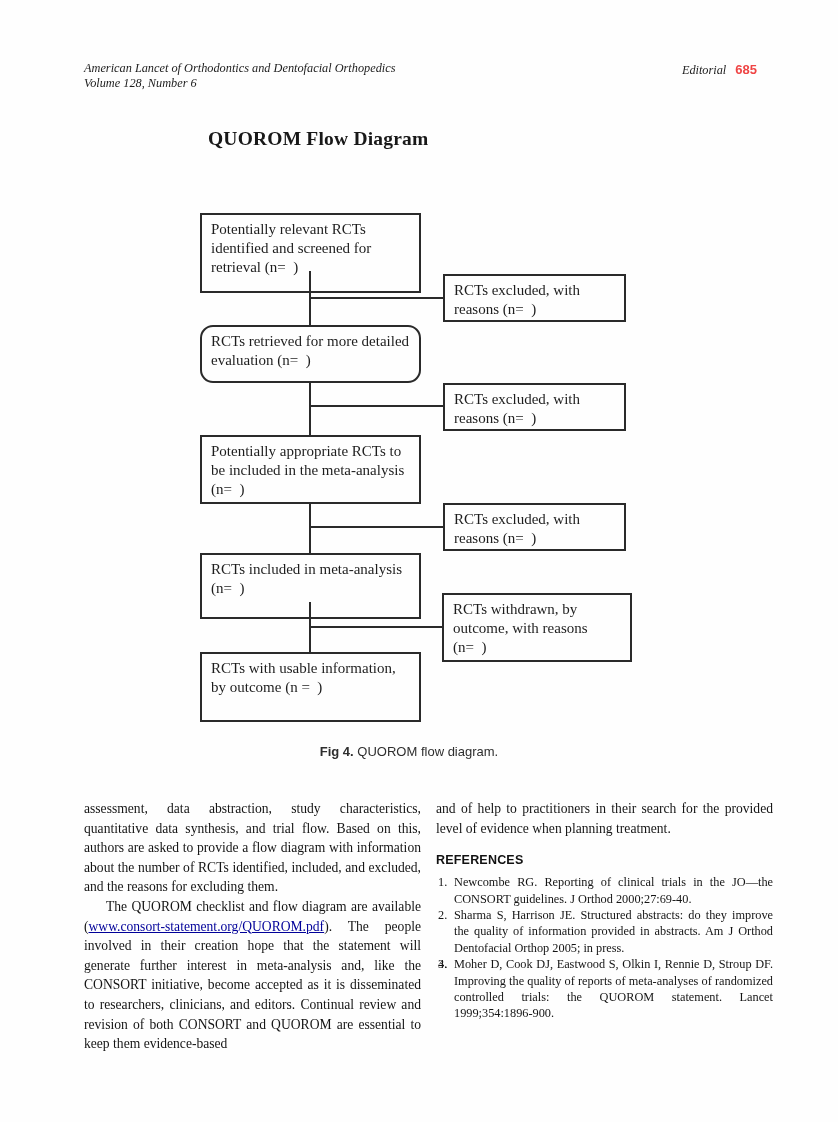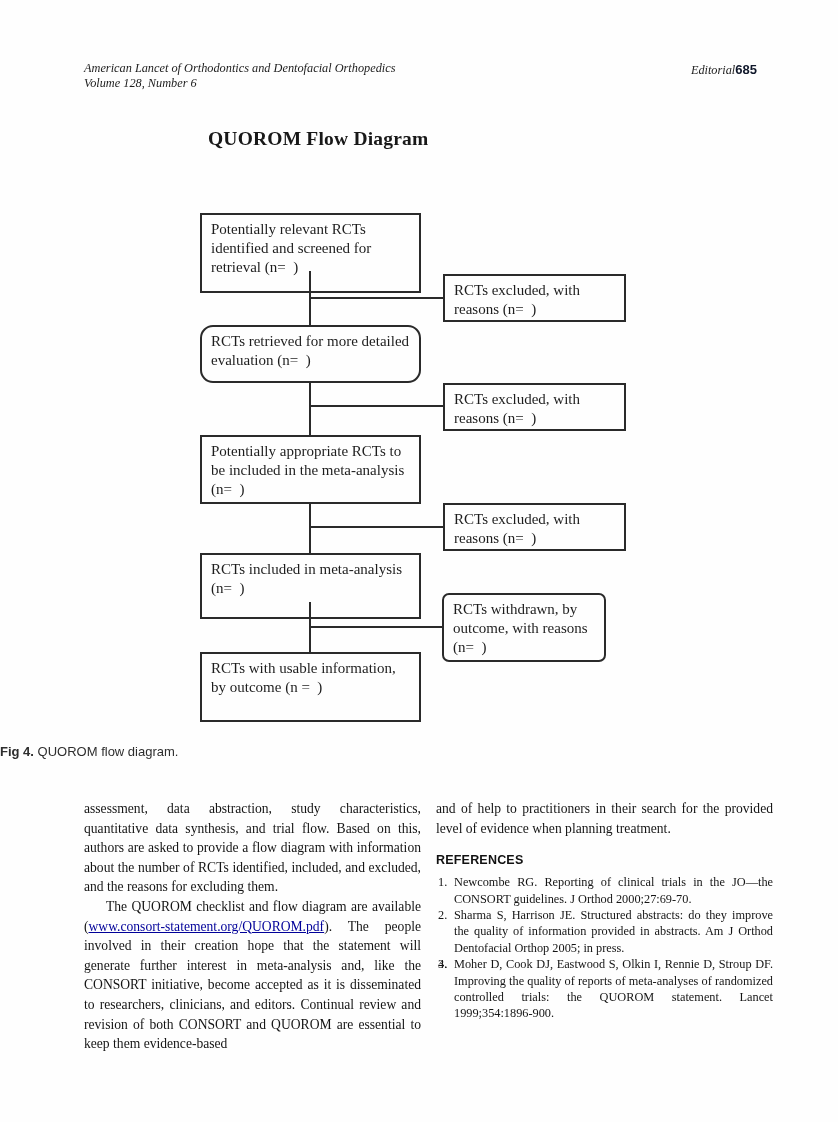--- a/index.html
+++ b/index.html
@@ -11,52 +11,52 @@
   .rh-left {
     position:absolute; left:84px; top:61px;
     font:italic 12.3px/15px "Liberation Serif", serif; color:#1c1c1c;
   }
   .rh-right {
     position:absolute; top:62px; right:81px; text-align:right;
     font:italic 12.3px "Liberation Serif", serif; color:#1c1c1c;
   }
   .rh-page-num {
     font:bold 13px "Liberation Sans", sans-serif; font-style:normal;
-    color:#0f172a;
+    margin-left:9px; color:#ef4444;
   }
   
   .fig-title {
     position:absolute; left:208px; top:128px; margin:0;
     font:bold 19.5px "Liberation Serif", serif; color:#181818; letter-spacing:0.2px;
   }
   .fbox {
     position:absolute; box-sizing:border-box; background:#fefefe;
     border:2px solid #2a2a2a; padding:5px 8px 0 9px;
     font:15px/19px "Liberation Serif", serif; color:#1d1d1d;
   }
   .lb1 { left:200px; top:213px; width:221px; height:80px; }
   .lb2 { left:200px; top:325px; width:221px; height:58px;border-radius:13px; }
   .lb3 { left:200px; top:435px; width:221px; height:69px; }
   .lb4 { left:200px; top:553px; width:221px; height:66px; }
   .lb5 { left:200px; top:652px; width:221px; height:70px; }
   .rb1 { left:443px; top:274px; width:183px; height:48px; }
   .rb2 { left:443px; top:383px; width:183px; height:48px; }
   .rb3 { left:443px; top:503px; width:183px; height:48px; }
-  .rb4 { left:442px; top:593px; width:164px; height:69px;border-radius:7px; }
+  .rb4 { left:442px; top:593px; width:190px; height:69px; }
   .conn { position:absolute; background:#2a2a2a; }
   .v1 { left:309px; top:271px; width:2px; height:55px; }
   .v2 { left:309px; top:382px; width:2px; height:54px; }
   .v3 { left:309px; top:503px; width:2px; height:51px; }
   .v4 { left:309px; top:602px; width:2px; height:51px; }
   .hz1 { left:310px; top:297px; width:133px; height:2px; }
   .hz2 { left:310px; top:405px; width:133px; height:2px; }
   .hz3 { left:310px; top:526px; width:133px; height:2px; }
   .hz4 { left:310px; top:626px; width:132px; height:2px; }
   .fig-caption {
-    position:absolute; left:0; top:744px; width:818px; 
+    position:absolute; left:0; top:744px; width:818px; text-align:center;
     font:13px "Liberation Sans", sans-serif; color:#2e2e2e;
   }
   .cap-label { font-weight:bold; }
   
   .col {
     position:absolute; top:799px; width:337px;
     font:13.6px/19.6px "Liberation Serif", serif; color:#141414;
     text-align:justify;
   }
   .col-left  { left:84px; }
@@ -120,21 +120,21 @@
     <p>assessment, data abstraction, study characteristics, quantitative data synthesis, and trial flow. Based on this, authors are asked to provide a flow diagram with information about the number of RCTs identified, included, and excluded, and the reasons for excluding them.</p>
     <p class="indent"><span>The QUOROM checklist and flow diagram are available (</span><a class="url-link">www.consort-statement.org/QUOROM.pdf</a><span>). The people involved in their creation hope that the statement will generate further interest in meta-analysis and, like the CONSORT initiative, become accepted as it is disseminated to researchers, clinicians, and editors. Continual review and revision of both CONSORT and QUOROM are essential to keep them evidence-based</span></p>
   </div>
 
   <div class="col col-right">
     <p>and of help to practitioners in their search for the provided level of evidence when planning treatment.</p>
     <h2 class="refs-heading">REFERENCES</h2>
     <ol class="refs">
       <li>
         <span class="ref-num">1.</span>
-        <span>Newcombe RG. Reporting of clinical trials in the JO—the CONSORT guidelines. J Orthod 2000;27:69-70.</span>
+        <span>Newcombe RG. Reporting of clinical trials in the JO—the CONSORT guidelines. J Orthod 2000;27:69-40.</span>
       </li>
       <li>
         <span class="ref-num">2.</span>
         <span>Sharma S, Harrison JE. Structured abstracts: do they improve the quality of information provided in abstracts. Am J Orthod Dentofacial Orthop 2005; in press.</span>
       </li>
       <li>
         <span class="ref-num">3.</span>
       </li>
       <li>
         <span class="ref-num">4.</span>

